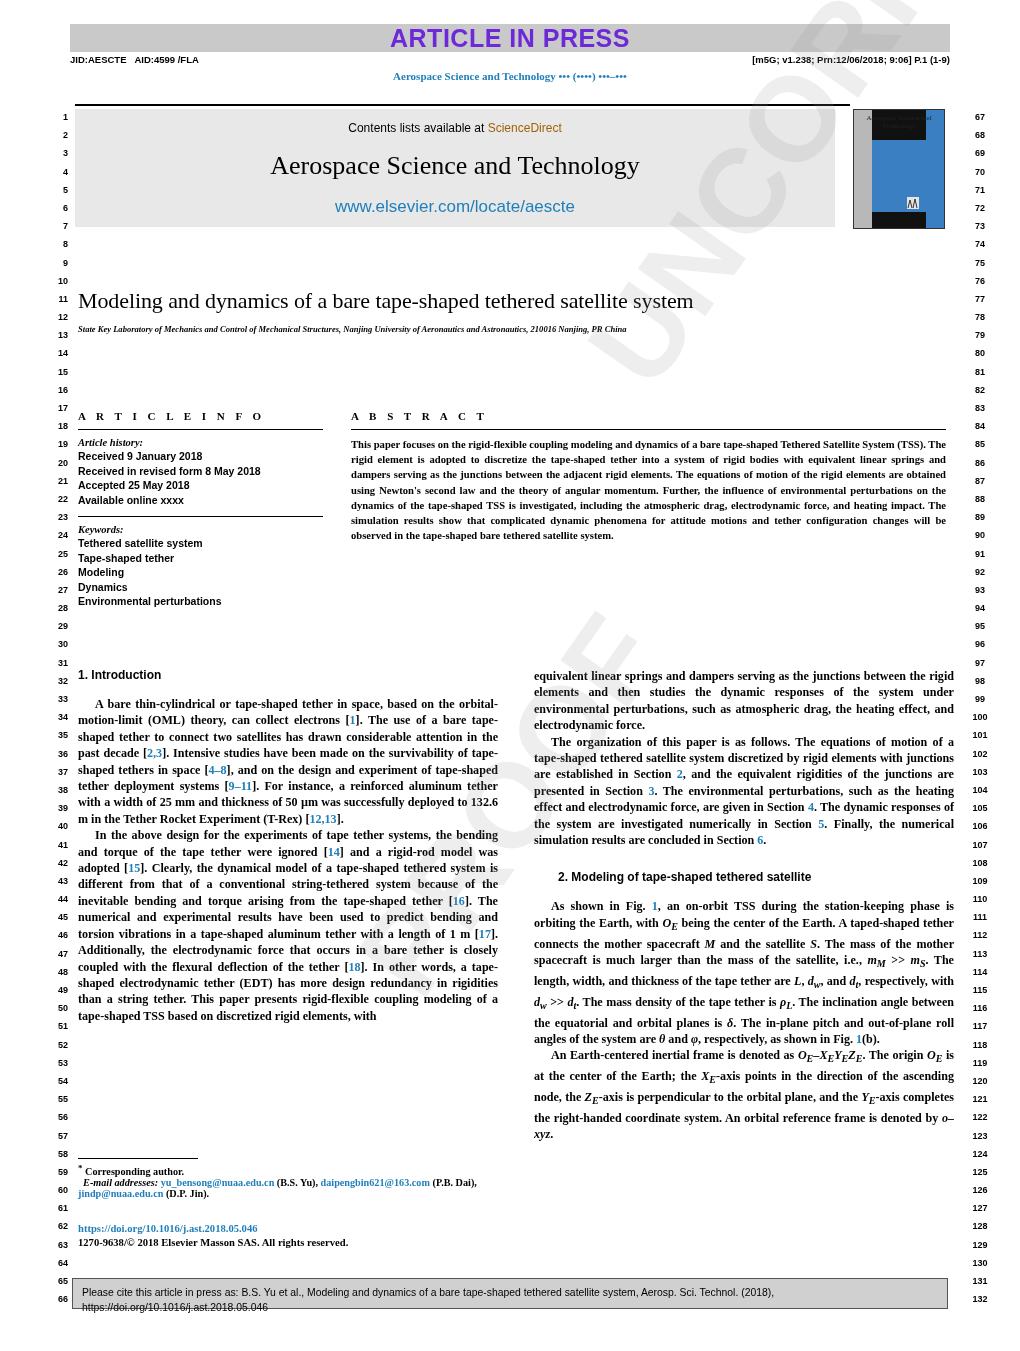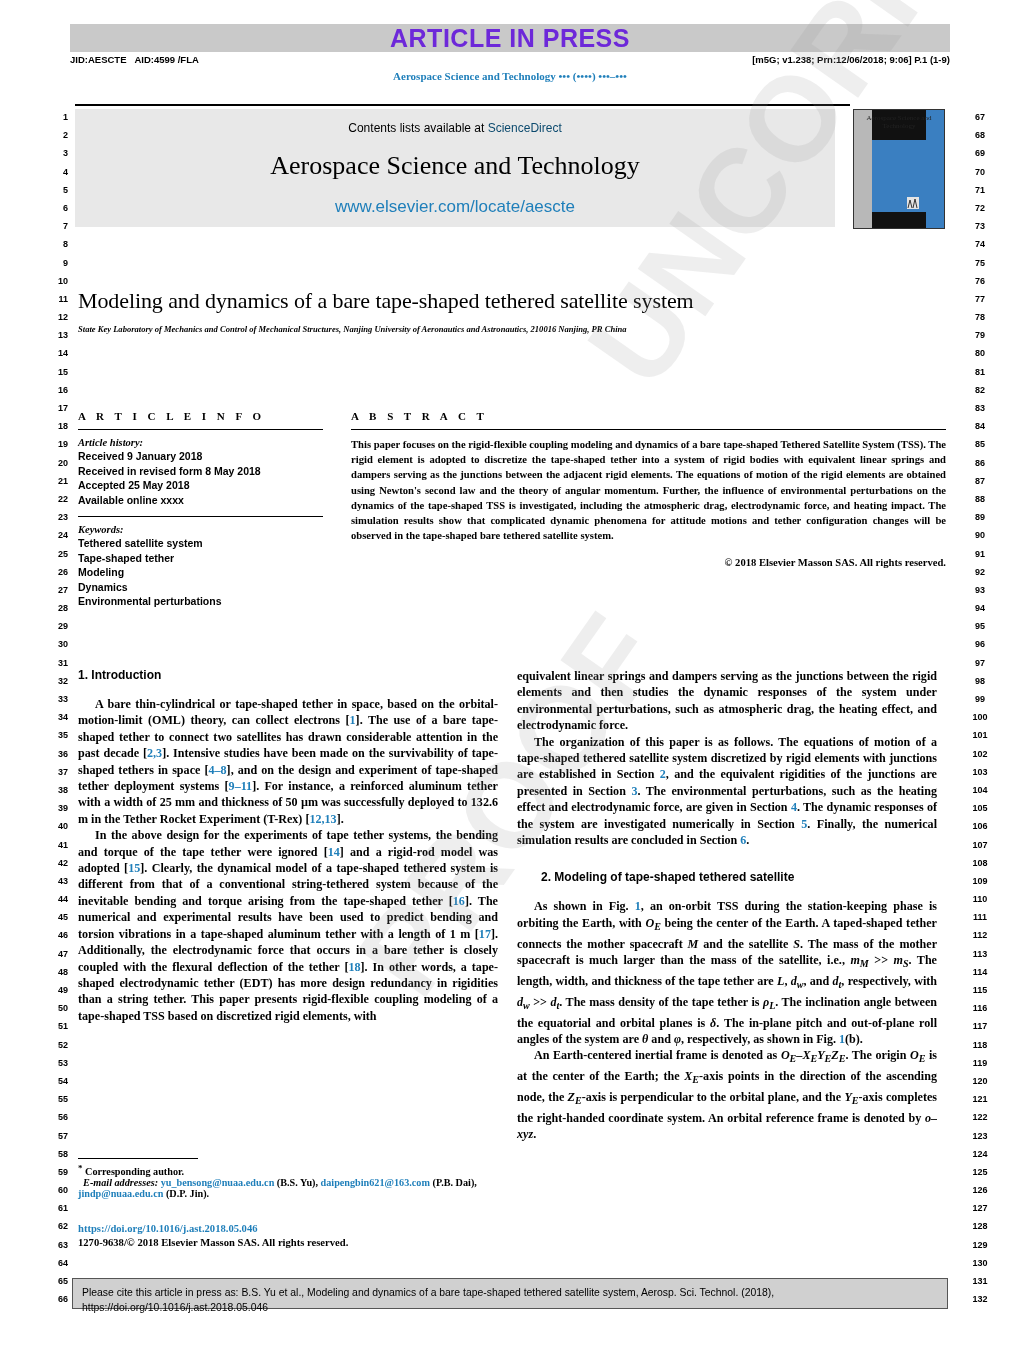--- a/index.html
+++ b/index.html
@@ -96,21 +96,21 @@
     height: 118px;
     position: relative;
   }
   #contents-line {
     position: absolute;
     top: 12px; left: 0; right: 0;
     text-align: center;
     font-family: "Liberation Sans", sans-serif;
     font-size: 12px;
   }
-  #contents-line .sd-link { color: #0c4a6e; }
+  #contents-line .sd-link { color: #a16207; }
   #journal-title-big {
     position: absolute;
     top: 42px; left: 0; right: 0;
     text-align: center;
     font-family: "Liberation Serif", serif;
     font-size: 26px;
   }
   #journal-url {
     position: absolute;
     bottom: 10px; left: 0; right: 0;
@@ -207,21 +207,21 @@
     text-align: right;
     margin-top: 14px;
   }
 
   
   #body-columns {
     position: absolute;
     left: 78px; top: 668px;
     width: 868px;
     display: flex;
-    gap: 19px;
+    gap: 36px;
   }
   .body-col { width: 420px; flex: 0 0 420px; }
   .sec-title {
     font-family: "Liberation Sans", sans-serif;
     font-weight: bold;
     font-size: 12px;
     margin: 0 0 14px 0;
   }
   .sec-title-2 { margin-top: 22px; margin-left: 24px; }
   .para {
@@ -377,21 +377,20 @@
     <div class="info-item">Tape-shaped tether</div>
     <div class="info-item">Modeling</div>
     <div class="info-item">Dynamics</div>
     <div class="info-item">Environmental perturbations</div>
   </div>
 
   <div id="abstract-col">
     <div class="sect-heading">A B S T R A C T</div>
     <div class="hr-thin"></div>
     <div id="abstract-text">This paper focuses on the rigid-flexible coupling modeling and dynamics of a bare tape-shaped Tethered Satellite System (TSS). The rigid element is adopted to discretize the tape-shaped tether into a system of rigid bodies with equivalent linear springs and dampers serving as the junctions between the adjacent rigid elements. The equations of motion of the rigid elements are obtained using Newton's second law and the theory of angular momentum. Further, the influence of environmental perturbations on the dynamics of the tape-shaped TSS is investigated, including the atmospheric drag, electrodynamic force, and heating impact. The simulation results show that complicated dynamic phenomena for attitude motions and tether configuration changes will be observed in the tape-shaped bare tethered satellite system.</div>
-    <div id="copyright-line">© 2018 Elsevier Masson SAS. All rights reserved.</div>
   </div>
 
 </div>
 
 <div id="body-columns">
 
   <div class="body-col">
     <h2 class="sec-title">1. Introduction</h2>
 
     <p class="para"><span>A bare thin-cylindrical or tape-shaped tether in space, based on the orbital-motion-limit (OML) theory, can collect electrons [</span><span class="ref">1</span><span>]. The use of a bare tape-shaped tether to connect two satellites has drawn considerable attention in the past decade [</span><span class="ref">2,3</span><span>]. Intensive studies have been made on the survivability of tape-shaped tethers in space [</span><span class="ref">4–8</span><span>], and on the design and experiment of tape-shaped tether deployment systems [</span><span class="ref">9–11</span><span>]. For instance, a reinforced aluminum tether with a width of 25 mm and thickness of 50 µm was successfully deployed to 132.6 m in the Tether Rocket Experiment (T-Rex) [</span><span class="ref">12,13</span><span>].</span></p>

